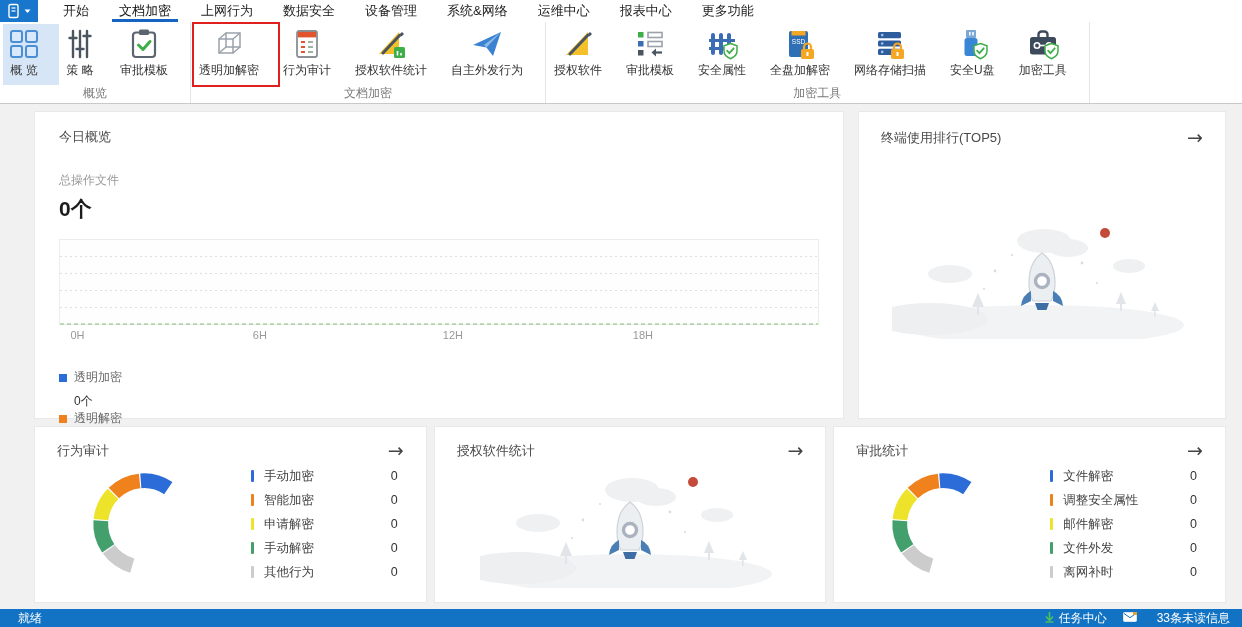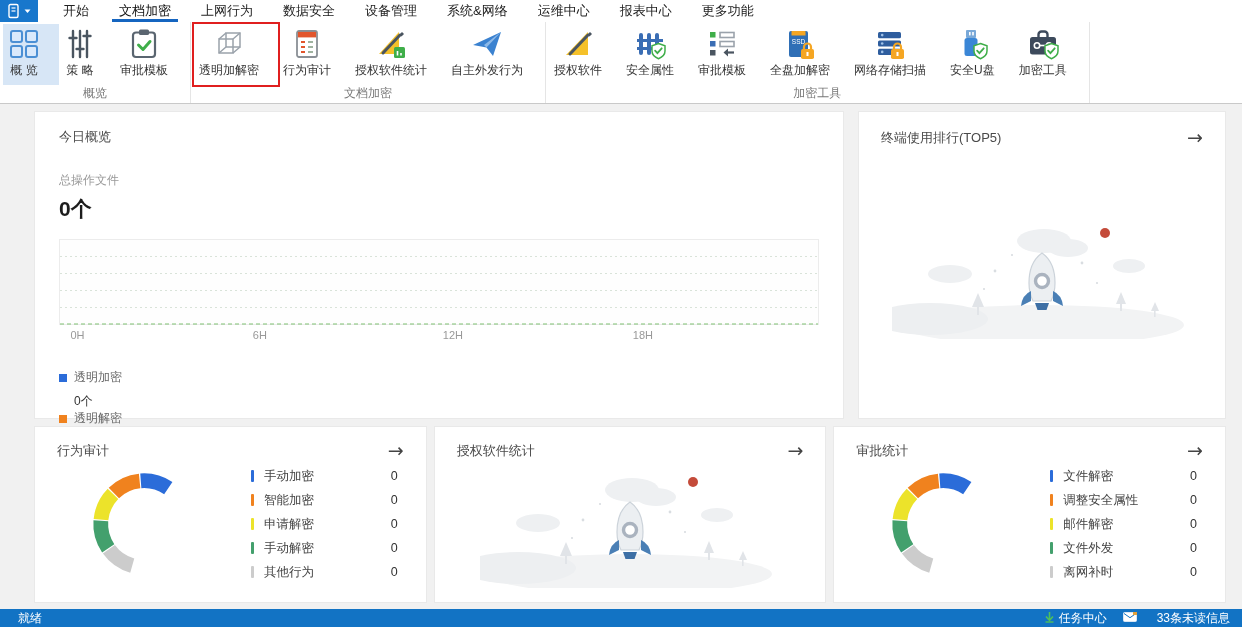--- a/index.html
+++ b/index.html
@@ -215,50 +215,50 @@
                 <path d="M4 27L26 4v23z" fill="#f5c12a"></path>
                 <line x1="8" y1="26" x2="26" y2="7" stroke="#4a5560" stroke-width="3" stroke-linecap="round"></line>
                 <path d="M28 4l2 2-2.5 2.5-2-2z" fill="#4a5560"></path>
               </svg>
             </span>
             <span class="rlabel">授权软件</span>
           </div>
           <div class="rbtn">
             <span class="ricon">
               <svg viewBox="0 0 32 32">
+                <rect x="4" y="4" width="5.5" height="5.5" fill="#3fae49"></rect>
+                <rect x="4" y="13" width="5.5" height="5.5" fill="#3a6db4"></rect>
+                <rect x="4" y="22" width="5.5" height="5.5" fill="#4a5560"></rect>
+                <g fill="#fff" stroke="#9aa2ab" stroke-width="1.6">
+                  <rect x="14" y="4.5" width="14" height="5"></rect>
+                  <rect x="14" y="13.5" width="14" height="5"></rect>
+                </g>
+                <line x1="28" y1="24.5" x2="20" y2="24.5" stroke="#4a5560" stroke-width="2.2"></line>
+                <path d="M22 20.5l-4.5 4 4.5 4z" fill="#4a5560"></path>
+              </svg>
+            </span>
+            <span class="rlabel">审批模板</span>
+          </div>
+          <div class="rbtn">
+            <span class="ricon">
+              <svg viewBox="0 0 32 32">
                 <g fill="#3a6db4">
                   <rect x="5" y="5" width="4" height="22" rx="2"></rect>
                   <rect x="13" y="5" width="4" height="22" rx="2"></rect>
                   <rect x="21" y="5" width="4" height="22" rx="2"></rect>
                   <rect x="3" y="11" width="26" height="3"></rect>
                   <rect x="3" y="19" width="26" height="3"></rect>
                 </g>
                 <g transform="translate(17.5,15.5)">
                   <path d="M7 0l6.5 2.3V7.6c0 3.8-2.8 6.2-6.5 7.6C3.3 13.8.5 11.4.5 7.6V2.3z" fill="#fff" stroke="#3fae49" stroke-width="1.5"></path>
                   <path d="M3.6 7.2l2.3 2.4 4.3-4.8" stroke="#3fae49" stroke-width="1.8" fill="none" stroke-linecap="round"></path>
                 </g>
               </svg>
             </span>
             <span class="rlabel">安全属性</span>
-          </div>
-          <div class="rbtn">
-            <span class="ricon">
-              <svg viewBox="0 0 32 32">
-                <rect x="4" y="4" width="5.5" height="5.5" fill="#3fae49"></rect>
-                <rect x="4" y="13" width="5.5" height="5.5" fill="#3a6db4"></rect>
-                <rect x="4" y="22" width="5.5" height="5.5" fill="#4a5560"></rect>
-                <g fill="#fff" stroke="#9aa2ab" stroke-width="1.6">
-                  <rect x="14" y="4.5" width="14" height="5"></rect>
-                  <rect x="14" y="13.5" width="14" height="5"></rect>
-                </g>
-                <line x1="28" y1="24.5" x2="20" y2="24.5" stroke="#4a5560" stroke-width="2.2"></line>
-                <path d="M22 20.5l-4.5 4 4.5 4z" fill="#4a5560"></path>
-              </svg>
-            </span>
-            <span class="rlabel">审批模板</span>
           </div>
           <div class="rbtn">
             <span class="ricon">
               <svg viewBox="0 0 32 32">
                 <rect x="5" y="3" width="19" height="26" rx="2" fill="#2f6fb6"></rect>
                 <rect x="7.5" y="3" width="14" height="4.5" fill="#f5a623"></rect>
                 <text x="14.5" y="16" font-size="6.5" fill="#fff" text-anchor="middle" font-family="sans-serif">SSD</text>
                 <g transform="translate(16.5,15)">
                   <path d="M3.5 6V4a3.5 3.5 0 017 0v2" fill="none" stroke="#f5a623" stroke-width="2.2"></path>
                   <rect x="0.5" y="6" width="13" height="10" rx="1.8" fill="#f5a623"></rect>

